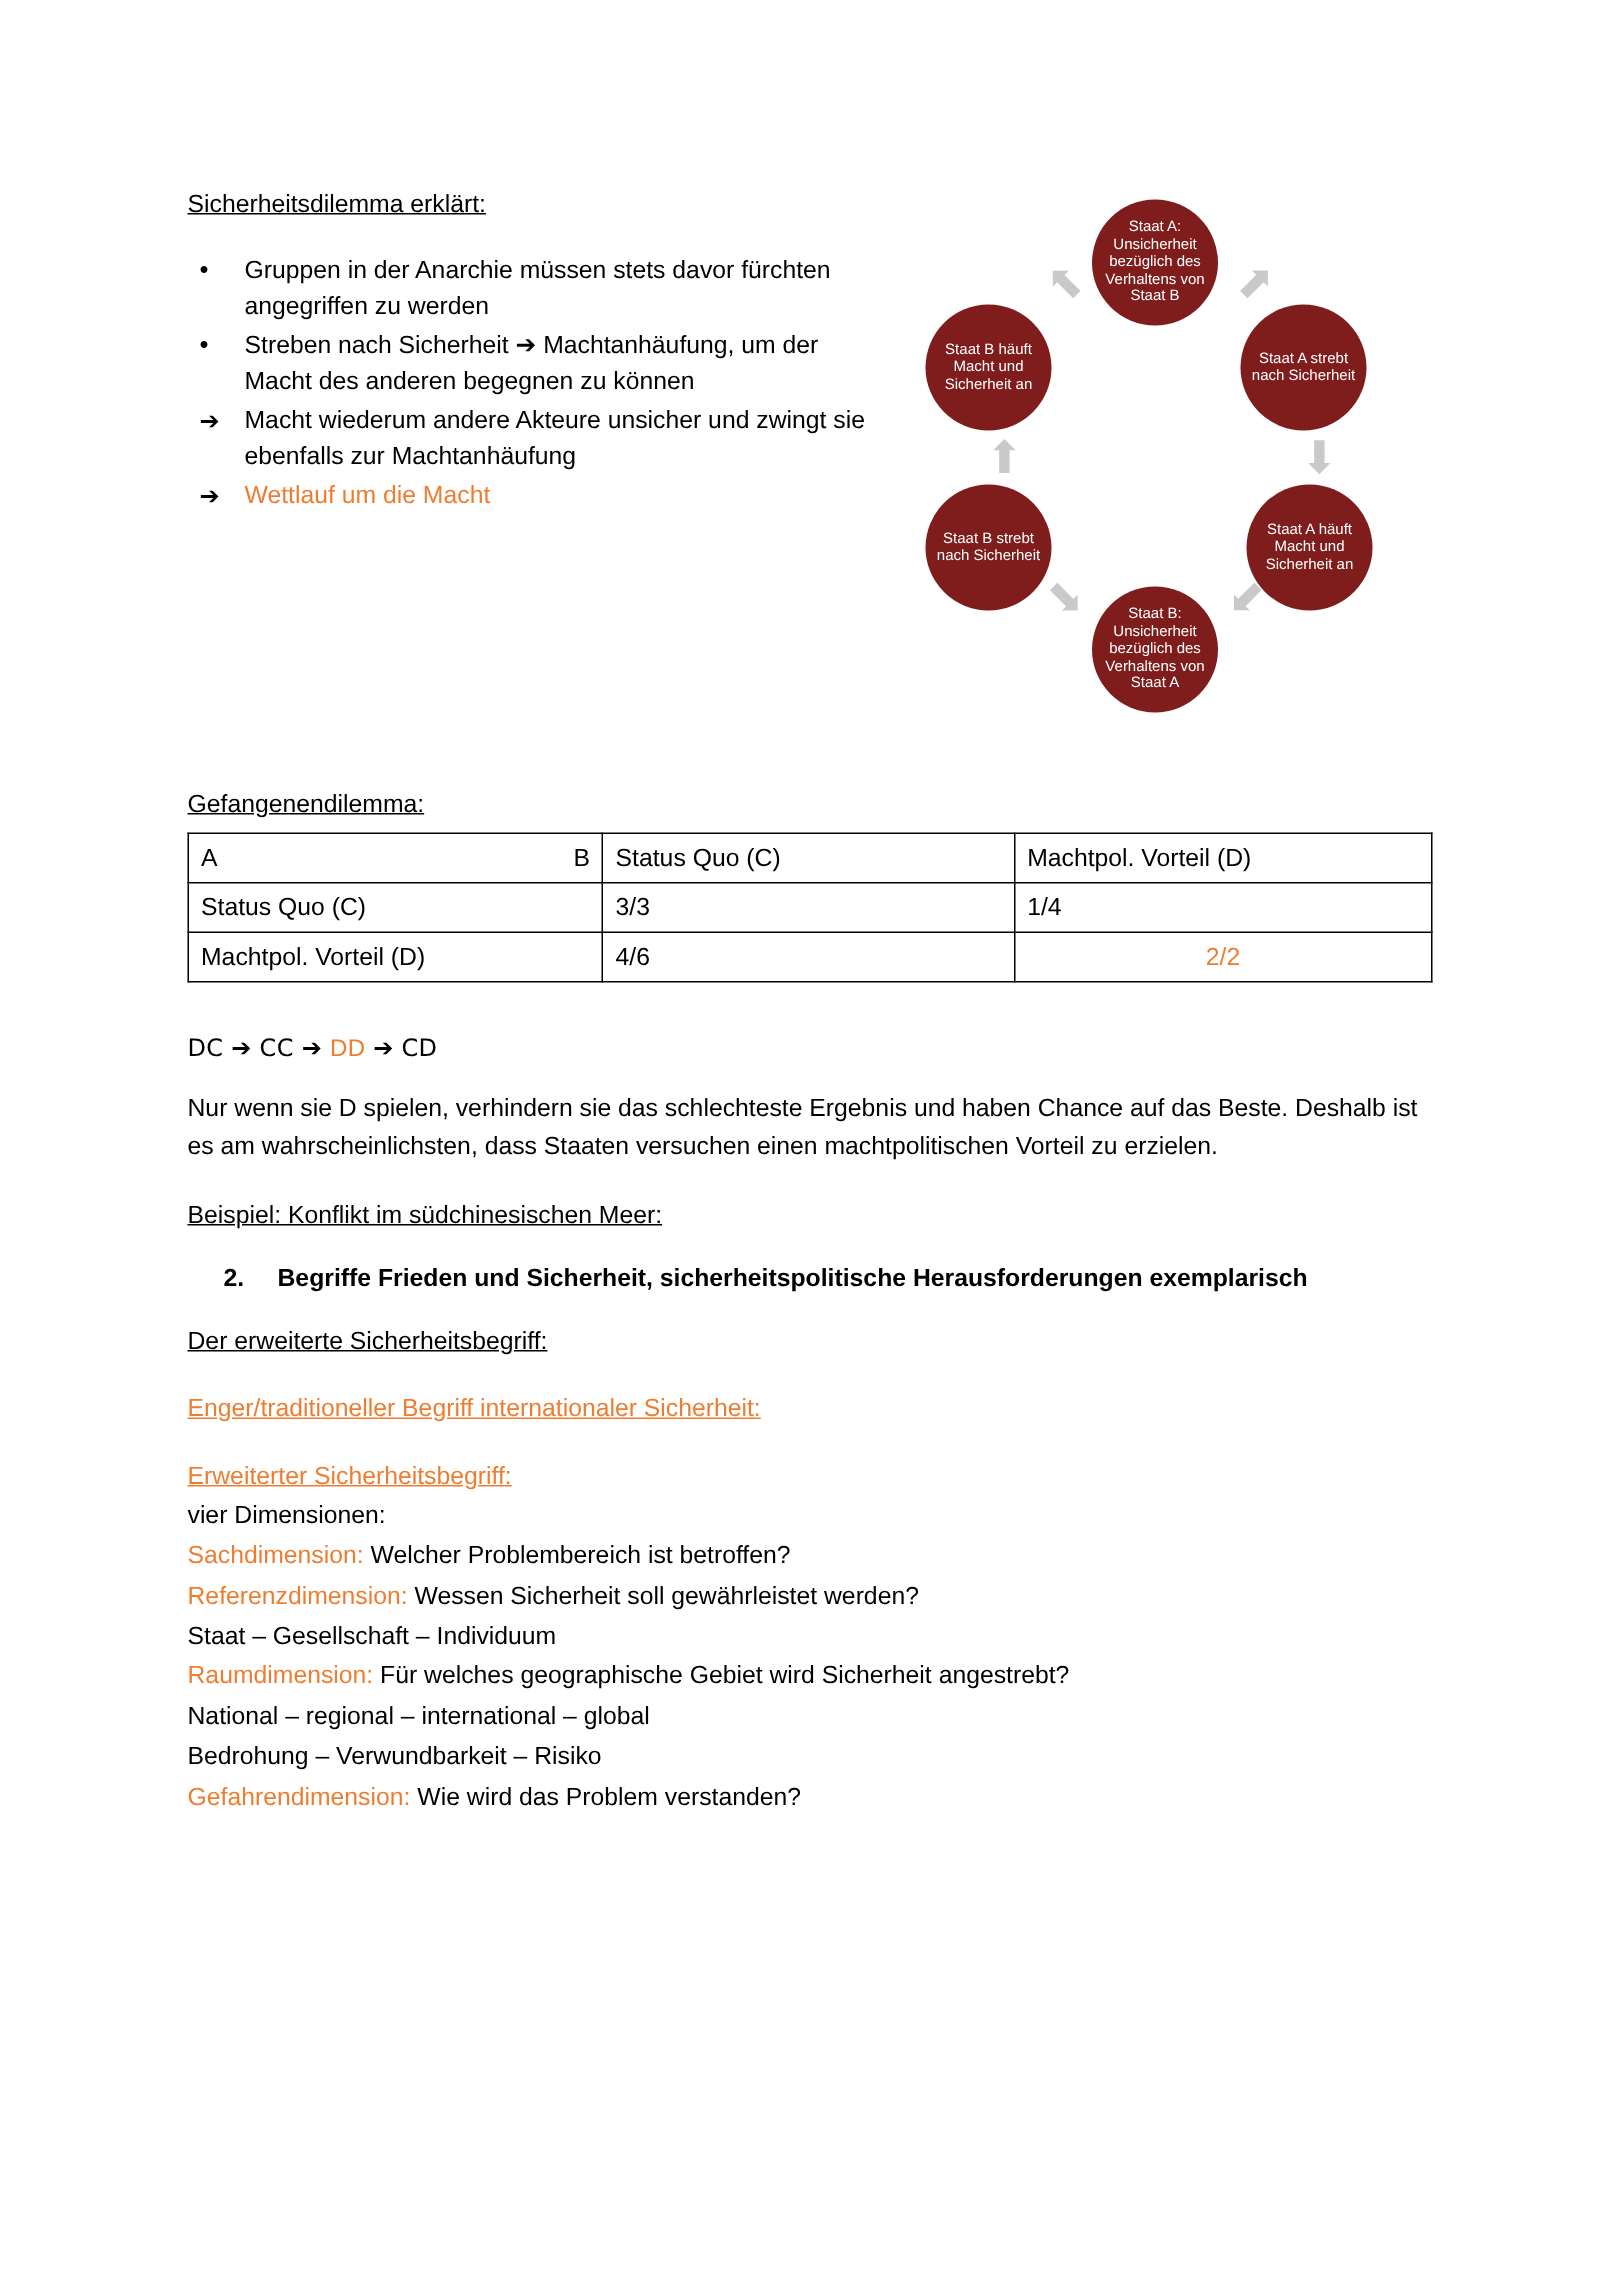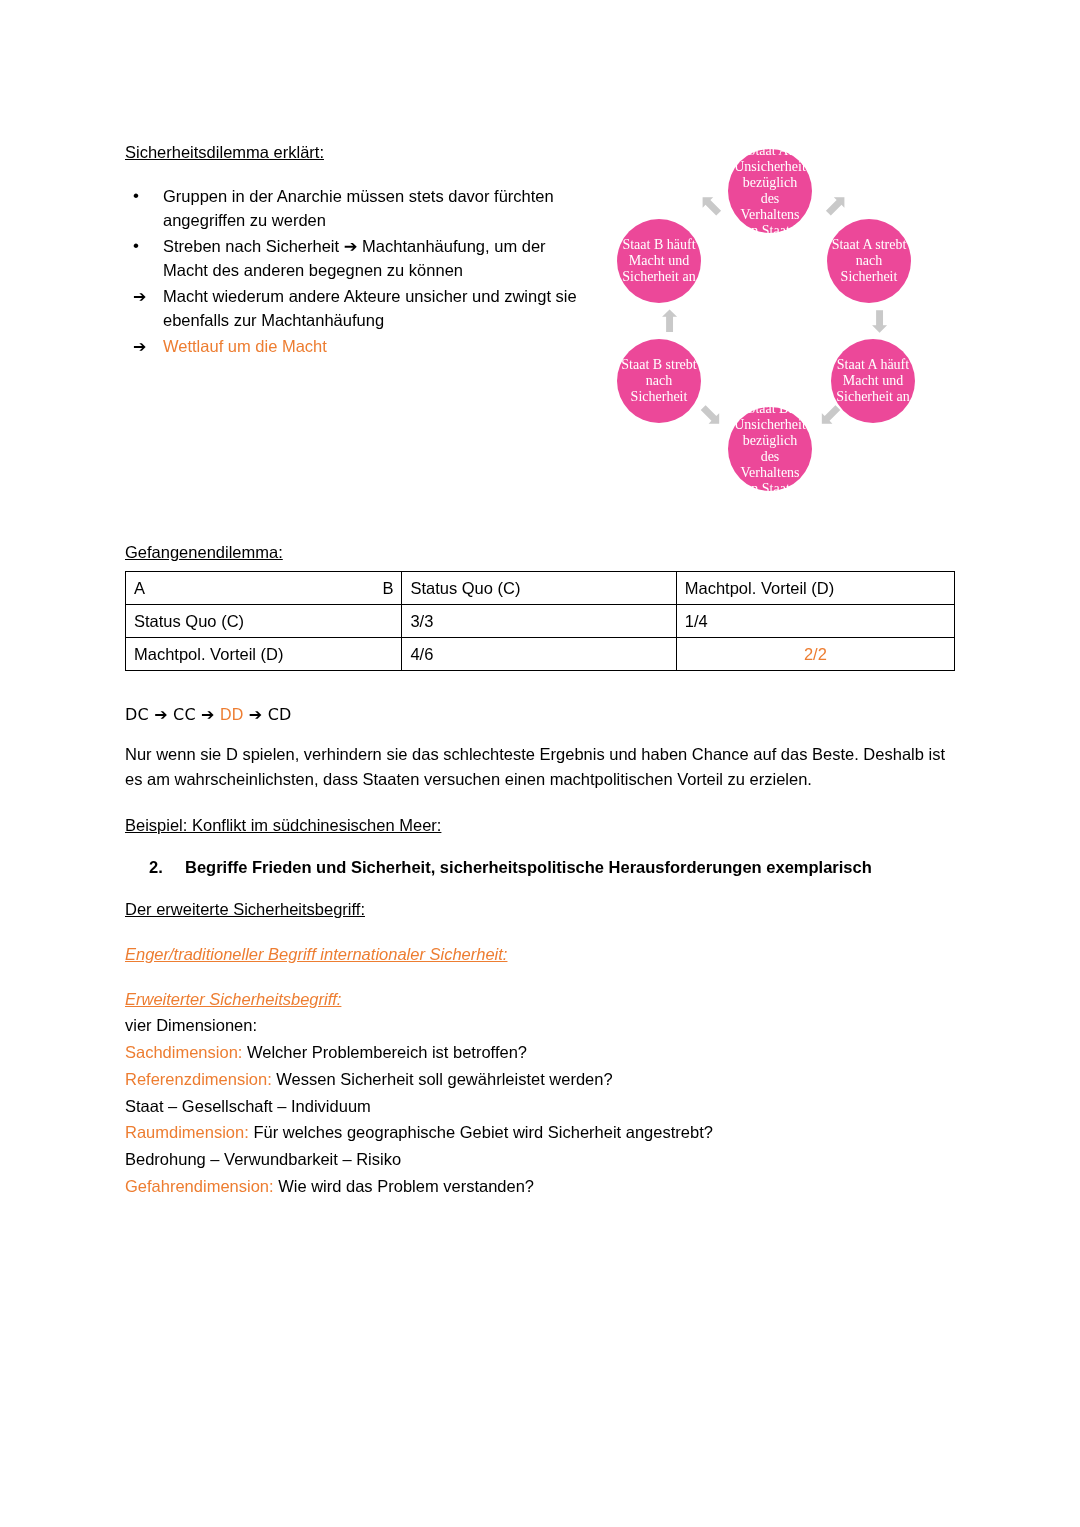--- a/index.html
+++ b/index.html
@@ -14,21 +14,20 @@
     color: #000000;
     position: relative;
     overflow: hidden;
   }
   .page {
     position: absolute;
     left: 0; top: 0;
     width: 1080px;
     height: 1481px;
     padding: 0;
-    margin-top: 16px;
   }
   .content {
     position: absolute;
     left: 125px;
     top: 125px;
     width: 830px;
   }
   .heading-underline {
     text-decoration: underline;
     font-size: 16.5px;
@@ -84,31 +83,30 @@
   .cycle {
     position: absolute;
     left: 0px;
     top: 8px;
     width: 350px;
     height: 370px;
   }
   .node {
     position: absolute;
     border-radius: 50%;
-    background: #ec4899;
+    background: #7f1d1d;
     color: #ffffff;
     display: flex;
     align-items: center;
     justify-content: center;
     text-align: center;
-    font-size: 14px;
+    font-size: 10px;
     line-height: 1.15;
     padding: 4px;
     box-sizing: border-box;
-    font-family: Liberation Serif, serif;
   }
   .node.big { width: 84px; height: 84px; }
   .arrowimg {
     position: absolute;
     color: #C9C9C9;
     font-size: 30px;
     line-height: 1;
     font-family: "DejaVu Sans", sans-serif;
   }
 
@@ -157,21 +155,21 @@
   .numbered .num {
     position: absolute;
     left: 24px;
   }
   .block {
     margin-top: 20px;
     font-size: 16.5px;
     line-height: 1.5;
   }
   .u { text-decoration: underline; }
-  .orange-u { color: #ED7D31; text-decoration: underline; font-style: italic; }
+  .orange-u { color: #ED7D31; text-decoration: underline; }
   .sub-label { color: #ED7D31; }
   .tight { margin-top: 2px; }
 </style>
 </head>
 <body>
 
 <div class="page">
   <div class="content">
 
     <div class="sec-row">
@@ -271,20 +269,21 @@
       </div>
 
       <div class="tight">
         <span class="sub-label">Referenzdimension:</span><span> Wessen Sicherheit soll gewährleistet werden?</span>
       </div>
       <div class="tight">Staat – Gesellschaft – Individuum</div>
 
       <div class="tight">
         <span class="sub-label">Raumdimension:</span><span> Für welches geographische Gebiet wird Sicherheit angestrebt?</span>
       </div>
+      <div class="tight">National – regional – international – global</div>
 
       <div class="tight">Bedrohung – Verwundbarkeit – Risiko</div>
       <div class="tight">
         <span class="sub-label">Gefahrendimension:</span><span> Wie wird das Problem verstanden?</span>
       </div>
     </div>
 
   </div>
 </div>
 

